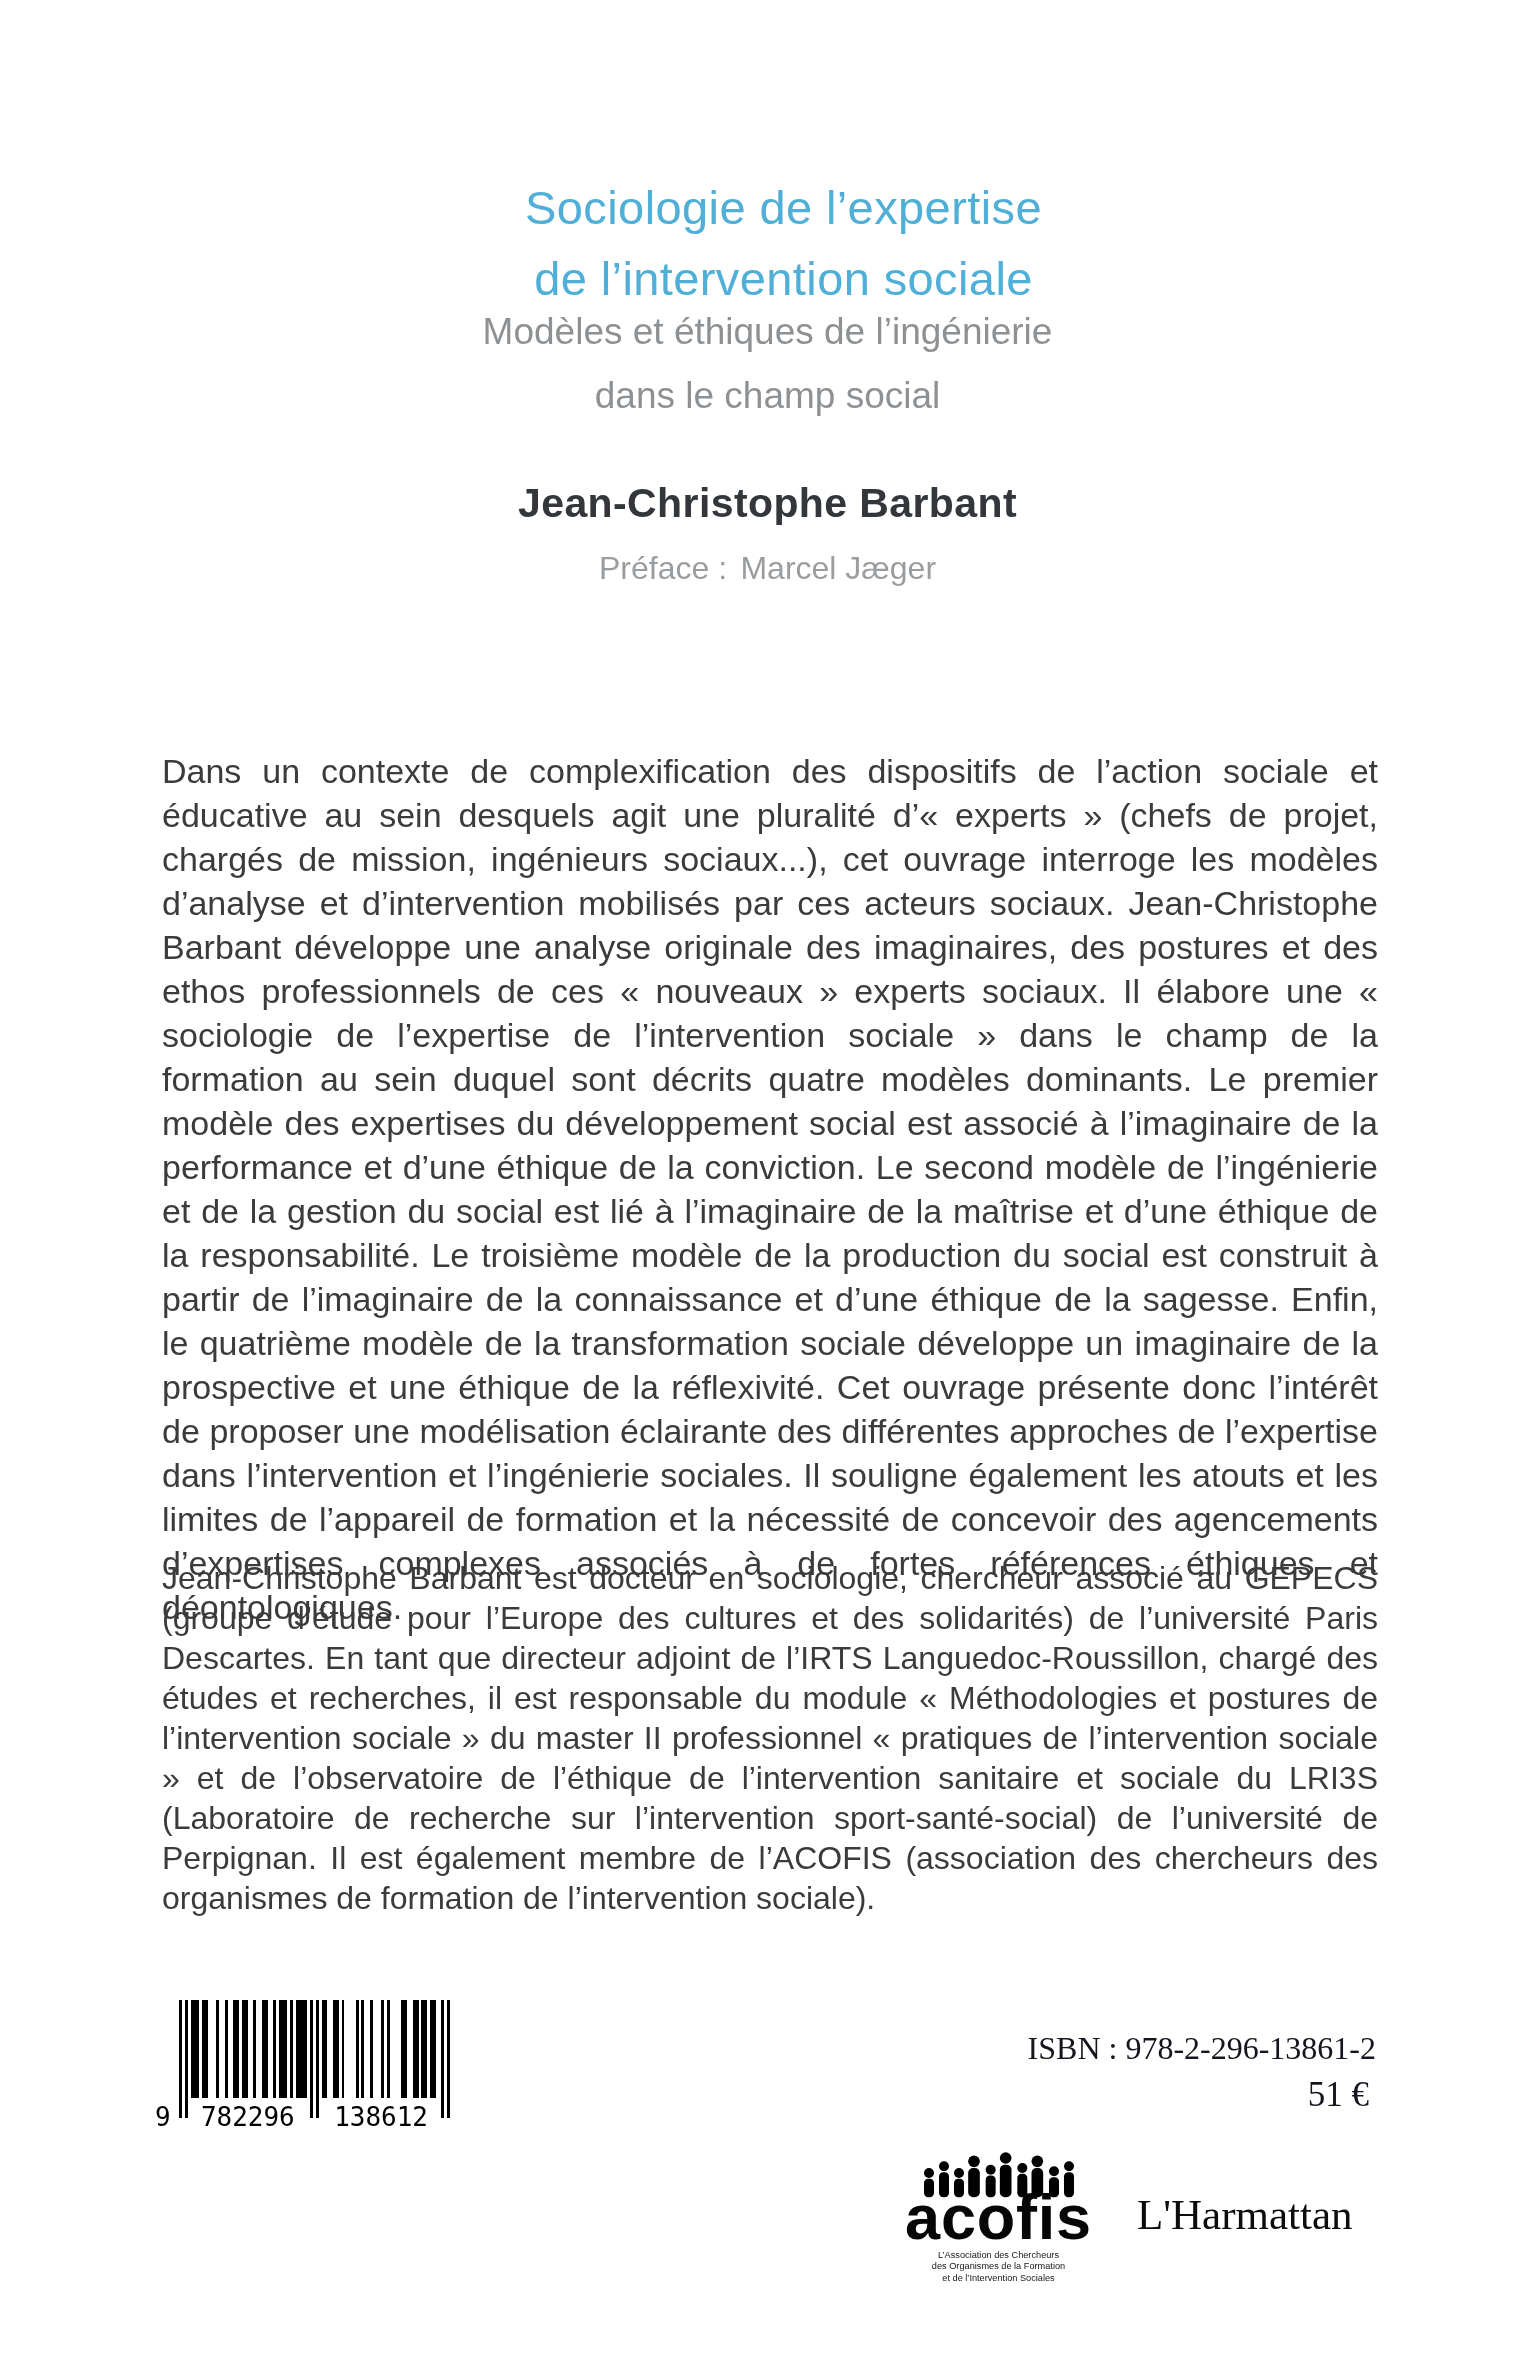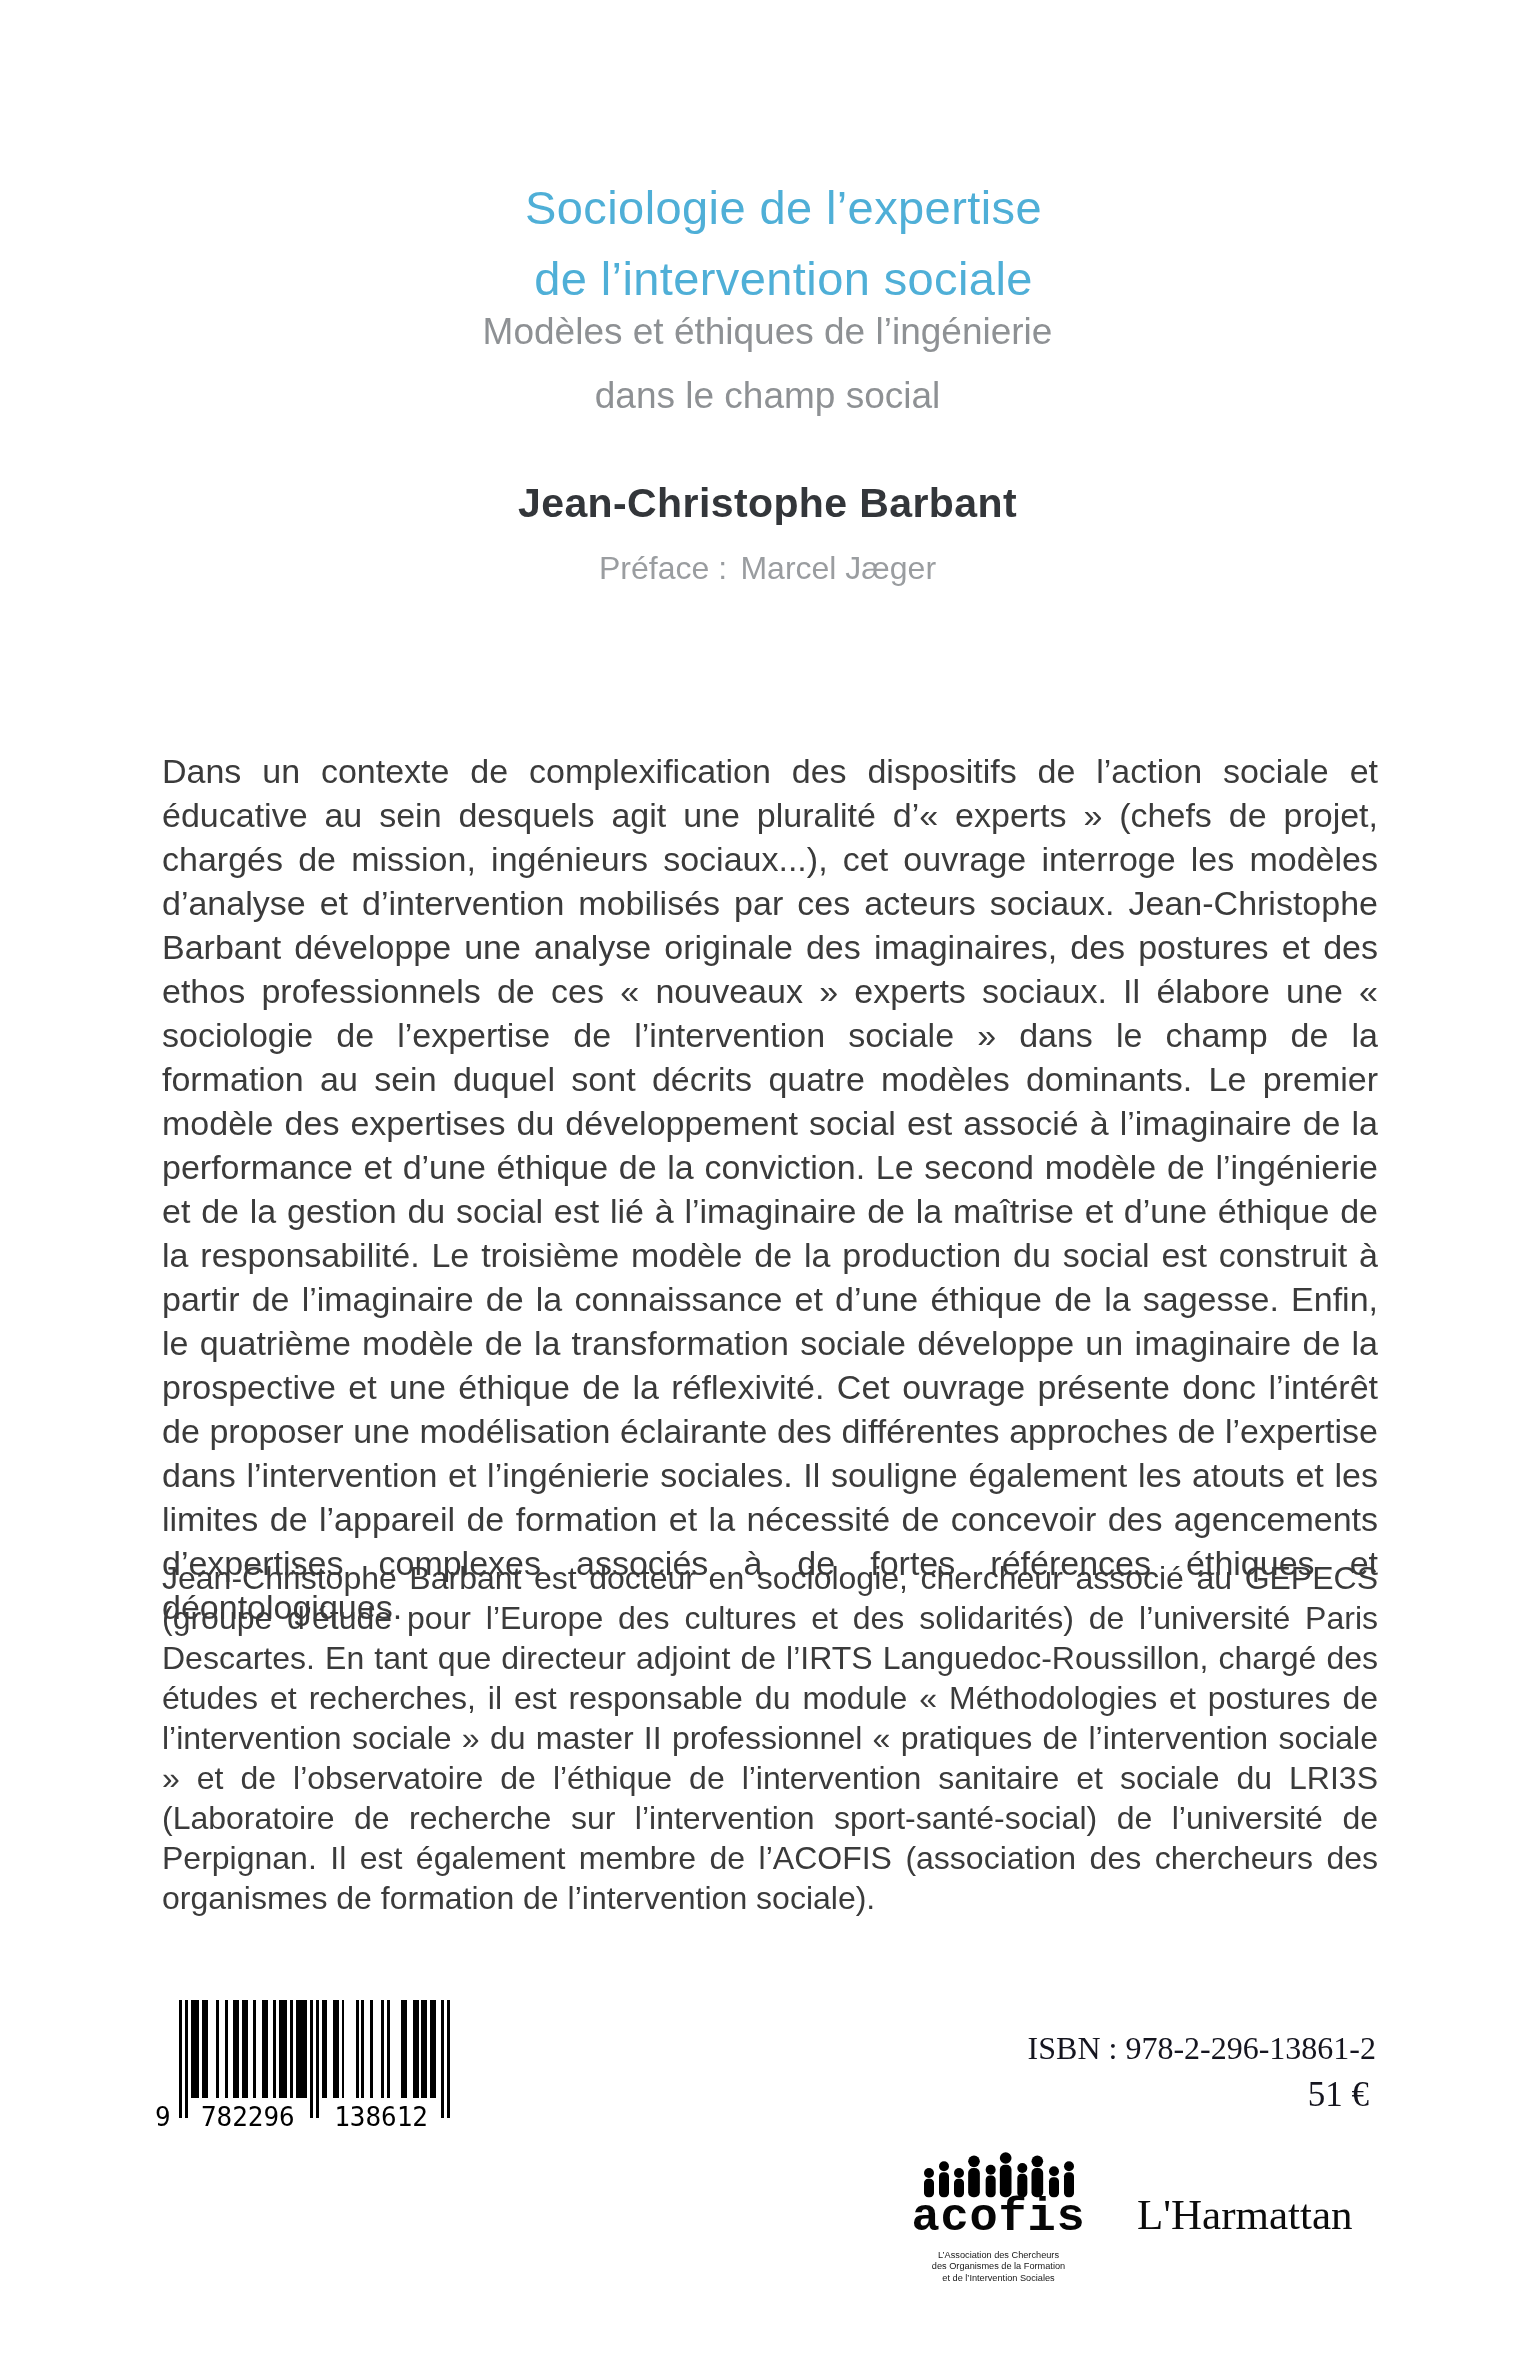--- a/index.html
+++ b/index.html
@@ -70,22 +70,22 @@
     font-family: "Liberation Serif", "DejaVu Serif", serif;
     font-size: 35px; color: #15151f;
   }
 
   .acofis {
     position: absolute; top: 2148px; left: 891px; width: 215px;
     text-align: center; color: #000;
   }
   .acofis-people { display: block; margin: 0 auto -5px auto; }
   .acofis-word {
-    font-family: Liberation Mono, monospace;
-    font-size: 47px; font-weight: 700; letter-spacing: 0.8px;
+    font-family: Liberation Sans, sans-serif;
+    font-size: 63px; font-weight: 700; letter-spacing: 0.8px;
     line-height: 49px; color: #060606;
   }
   .acofis-tag {
     margin-top: 7.6px; font-size: 9.2px; line-height: 11.7px; color: #161616;
   }
 
   .publisher {
     position: absolute; top: 2190px; left: 1137px;
     font-family: "Liberation Serif", "DejaVu Serif", serif;
     font-size: 43px; color: #0c0c0c;

